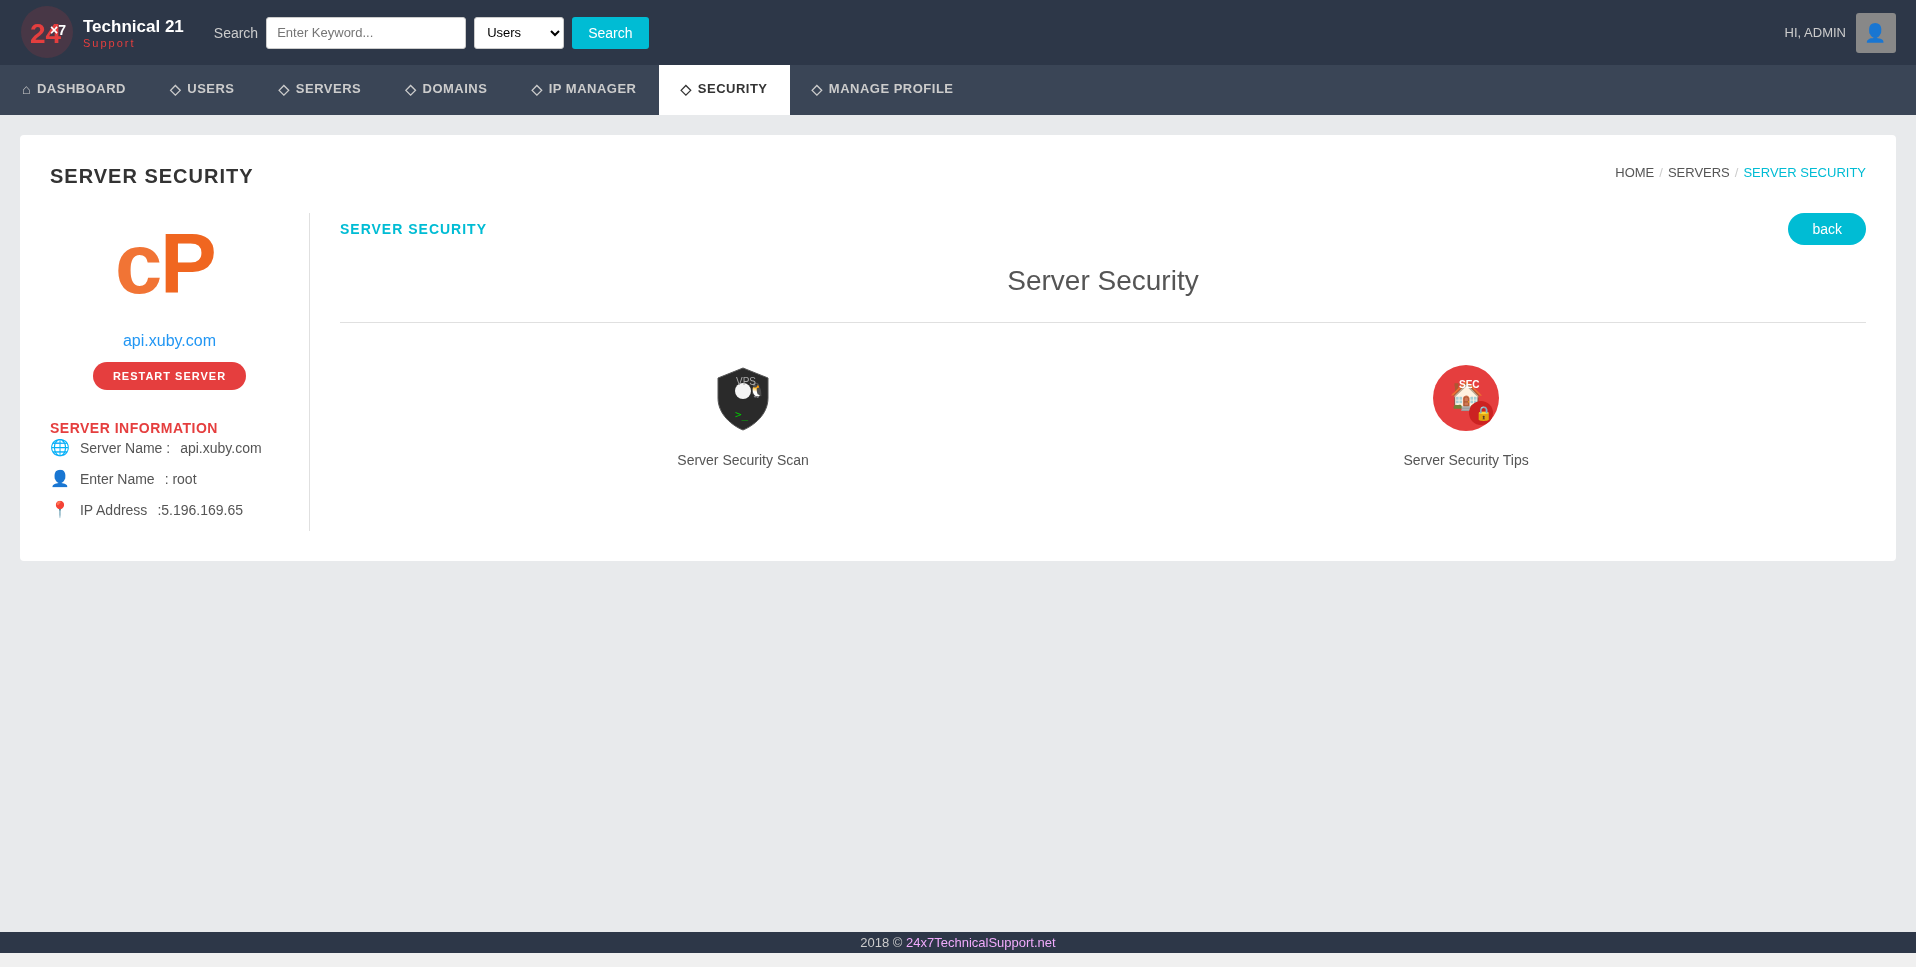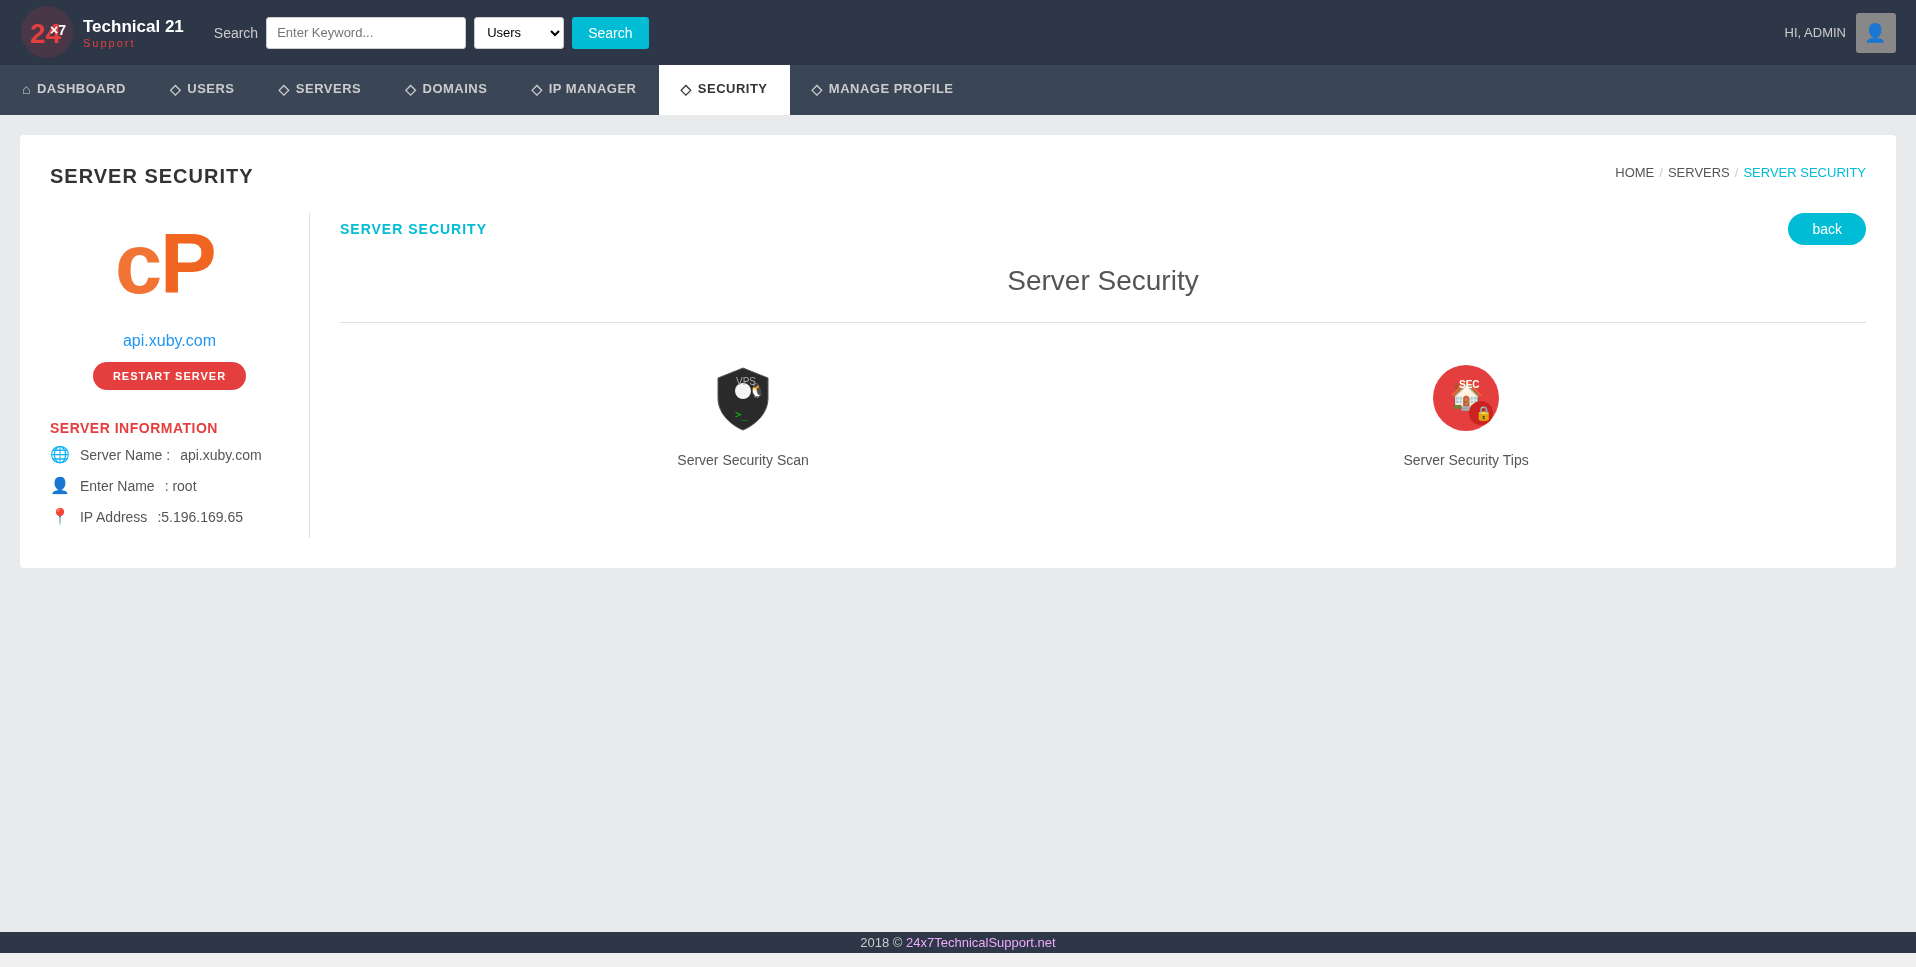--- a/index.html
+++ b/index.html
@@ -192,21 +192,21 @@
       text-transform: uppercase;
       cursor: pointer;
     }
 
     
     .server-info-title {
       color: #e53e3e;
       font-weight: bold;
       font-size: 14px;
       text-transform: uppercase;
-      margin-bottom: 9px;
+      margin-bottom: 2px;
       letter-spacing: 0.5px;
     }
     .info-row {
       display: flex;
       align-items: center;
       gap: 10px;
       margin-bottom: 12px;
       font-size: 14px;
       color: #555;
     }

